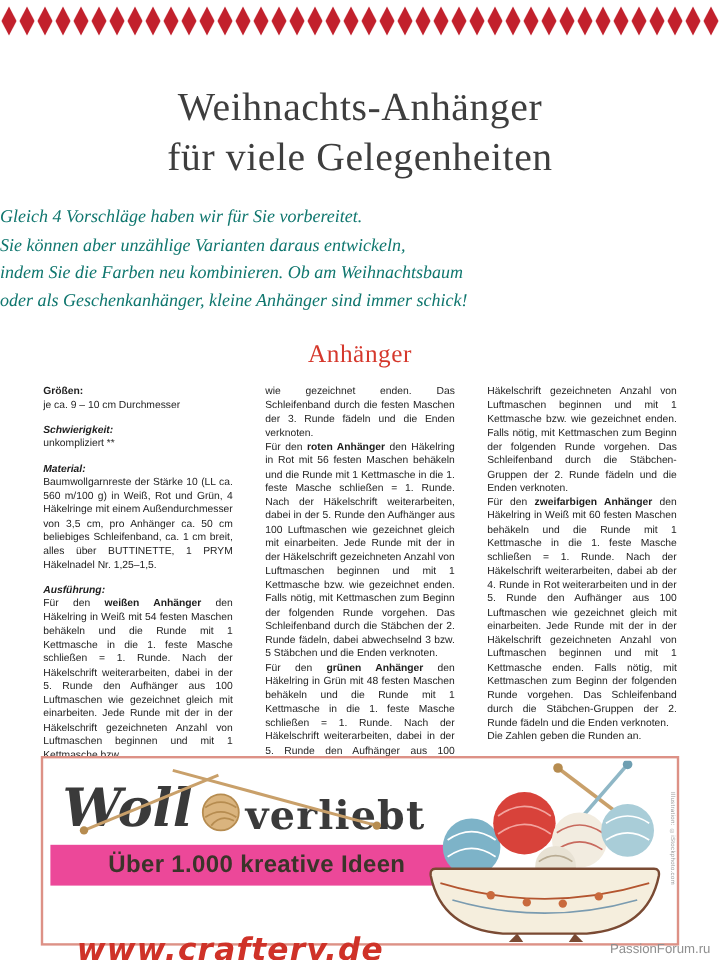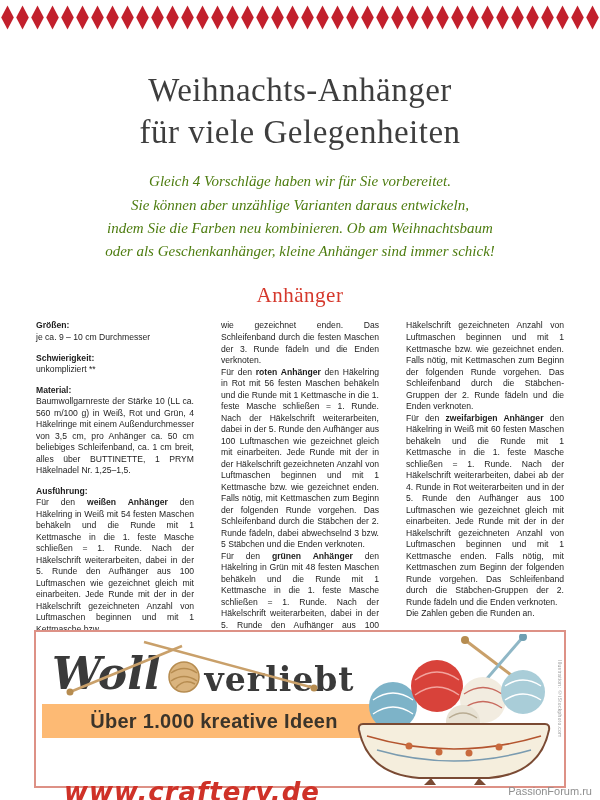--- a/index.html
+++ b/index.html
@@ -5,43 +5,43 @@
   * { margin:0; padding:0; box-sizing:border-box; }
   html,body { width:600px; height:800px; }
   body { font-family:"Liberation Sans", sans-serif; background:#ffffff; }
   .page { position:relative; width:600px; height:800px; background:#fff; overflow:hidden; }
 
   .diamonds { display:block; margin:5px auto 0; }
 
   .title { font-family:"Liberation Serif", serif; font-weight:400; color:#3e3e3e;
            text-align:center; font-size:33px; line-height:1.28; margin-top:39px; letter-spacing:0.5px; }
 
-  .intro { margin-top:17px; text-align:center; font-family:"Liberation Serif", serif;
-           font-style:italic; color:#4d7c0f; font-size:15px; line-height:1.55; }
+  .intro { margin-top:17px; text-align:left; font-family:"Liberation Serif", serif;
+           font-style:italic; color:#0f766e; font-size:15px; line-height:1.55; }
 
   .section-heading { margin-top:20px; text-align:center; font-family:"Liberation Serif", serif;
            color:#d5382c; font-size:21px; font-weight:400; letter-spacing:0.5px; }
 
   .cols { display:flex; gap:27px; padding:0 36px; margin-top:12px; height:346px; overflow:hidden; }
   .col { flex:1; font-size:8.6px; line-height:1.34; color:#1d1d1d; text-align:justify; }
   .col p { margin:0; }
-  .col p.gap { margin-top:9px; }
+  .col p.gap { margin-top:9px;font-style:italic; }
   .hdr { font-weight:bold; }
 
   .banner { position:absolute; left:34px; top:630px; width:532px; height:158px;
             border:2px solid #dd9186; background:#fff; }
   .brandrow { position:absolute; left:16px; top:6px; height:58px; display:flex; align-items:flex-end; }
   .brand-woll { font-family:"DejaVu Serif", serif; font-style:italic; font-weight:bold;
                 font-size:44px; color:#3a3a3a; line-height:1; }
   .yarn-icon { margin:0 4px 2px 6px; }
   .brand-rest { font-family:"DejaVu Serif", serif; font-weight:bold; font-size:33px;
                 color:#3a3a3a; line-height:1; letter-spacing:1px; }
   .needles-overlay { position:absolute; left:0; top:0; pointer-events:none; }
 
-  .band { position:absolute; left:6px; top:72px; width:344px; height:34px; background:#fdba74;
+  .band { position:absolute; left:6px; top:72px; width:344px; height:34px; background:#ec4899;
           display:flex; align-items:center; justify-content:center; }
   .band-text { font-weight:bold; font-size:20px; color:#3b342a; letter-spacing:0.3px; }
 
   .ad-url { position:absolute; left:28px; top:113px; font-family:"DejaVu Sans", sans-serif;
             font-style:italic; font-weight:bold; font-size:26px; color:#cf3228; letter-spacing:1px;margin-top:32px; }
 
   .bowl { position:absolute; right:2px; top:2px; }
 
   .credit { position:absolute; right:1px; top:28px; writing-mode:vertical-rl;
             font-size:5px; color:#9a9a9a; letter-spacing:0.3px; }

